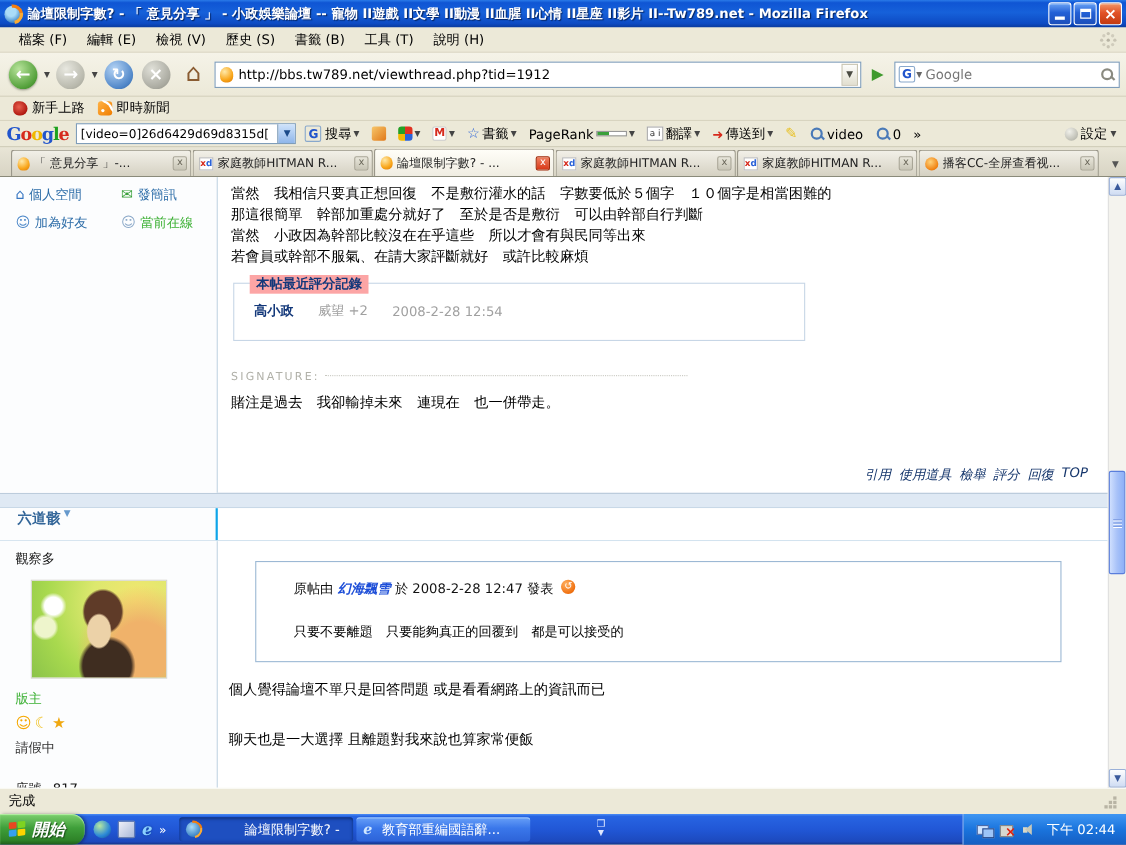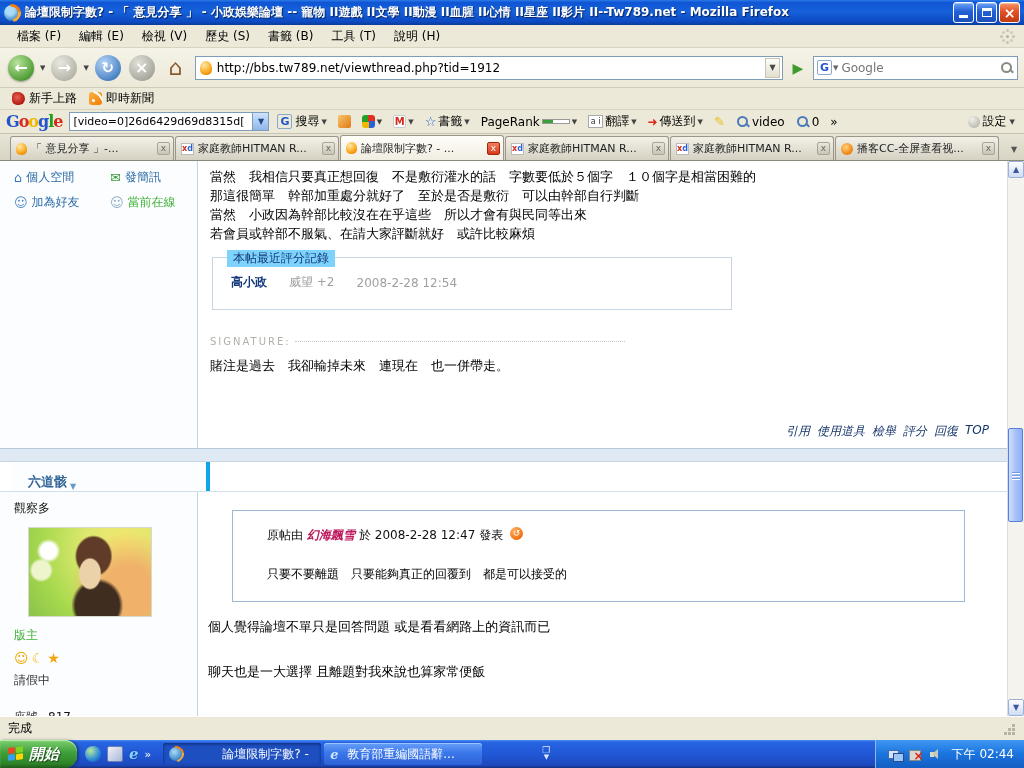--- a/index.html
+++ b/index.html
@@ -129,38 +129,38 @@
   .green { color:#3cb034; }
   .slinks { display:grid; grid-template-columns:96px auto; row-gap:8px; font-size:12px; }
   .slink { display:flex; align-items:center; gap:4px; white-space:nowrap; }
   .sic { font-size:13px; }
   .ic-home{color:#3b79c4;} .ic-msg{color:#3aa03a;} .ic-friend{color:#4a86c8;} .ic-online{color:#8aa8c8;}
 
   .post2 { height:287px; }
   .bodyline { line-height:19px; color:#000; font-size:13px; }
 
   .ratingbox { margin:14px 0 0 2px; width:520px; border:1px solid #c7d6e6; position:relative; padding:16px 18px 18px; }
-  .ratingbox .legend { position:absolute; top:-8px; left:14px; background:#7dd3fc; padding:0 6px; color:#13387a; font-weight:normal; }
+  .ratingbox .legend { position:absolute; top:-8px; left:14px; background:#fca5a5; padding:0 6px; color:#13387a; font-weight:bold; }
   .ratingrow { display:flex; gap:22px; align-items:center; }
   .ruser { color:#13387a; font-weight:bold; }
   .rgray { color:#a0a0a0; }
 
   .sigblock { margin-top:24px; }
   .siglabel { color:#b0b0a8; font-size:10px; letter-spacing:2px; }
   .sigline { display:inline-block; width:330px; border-bottom:1px dotted #c8c8c0; vertical-align:middle; margin-left:4px; }
   .sigtext { margin-top:9px; color:#000; font-size:13px; }
 
   .pfooter { position:absolute; right:18px; bottom:8px; display:flex; gap:7px; }
   .pfooter span { color:#14356b;font-style:italic; }
 
   .postgap { height:14px; background:#dfe9f4; border-top:1px solid #b8c9da; border-bottom:1px solid #c6d6e6; }
 
   .p3head { display:flex; height:30px; align-items:center; background:#fff; border-bottom:1px solid #cfe0ee; }
-  .p3head .hname { width:198px; flex:0 0 198px; padding-left:16px; border-right:4px solid #0ea5e9; align-self:stretch;
-    display:flex; align-items:flex-end; background:#fcfdfe;margin-left:12px; }
+  .p3head .hname { width:198px; flex:0 0 198px; padding-left:16px; border-right:2px solid #0ea5e9; align-self:stretch;
+    display:flex; align-items:flex-start; background:#fcfdfe; }
   .uname { color:#336699; font-weight:bold; font-size:13px; }
   .udrop { color:#6699cc; font-size:8px; margin-left:3px; }
   .hinfo { flex:1; display:flex; align-items:center; padding:0 20px 0 12px; gap:8px; }
   .posted { color:#666; }
   .onlyauthor { color:#2e8b8b; }
   .sizer { margin-left:auto; display:flex; gap:8px; align-items:center; }
   .sizelink { color:#2e8b8b; }
   .floor { color:#00a000; font-weight:bold; font-size:13px; }
   .floor sup { color:#888; font-size:9px; }
 
@@ -181,21 +181,21 @@
   .emo-smile{color:#f5a800;} .emo-moon{color:#f0c020;} .emo-star{color:#f0a810;}
   .statusrow { margin-top:6px; color:#333; }
   .stats { margin-top:18px; line-height:21px; color:#333; }
   .stats b { font-weight:normal; color:#111; margin-left:10px; }
 
   .quotebox { margin:18px 42px 0 34px; border:1px solid #9cb8d4; background:#fff; }
   .qhead { padding:6px 10px; font-weight:bold; color:#111; border-bottom:1px solid #b8cde0;
     background:linear-gradient(180deg,#fbfcfe,#f1f5fa); }
   .qbody { padding:16px 14px 18px 34px; }
   .qsource { color:#111; display:flex; gap:4px; }
-  .qauthor { font-style:italic; font-weight:bold; color:#be185d; }
+  .qauthor { font-style:italic; font-weight:bold; color:#1d4ed8; }
   .goto-icon { width:13px; height:13px; border-radius:50%; background:radial-gradient(circle at 35% 30%,#ffb060,#f07010 70%,#c05000);
     color:#fff; font-size:9px; line-height:13px; text-align:center; margin-left:3px; }
   .qtext { margin-top:22px; color:#000; }
   .para { margin:0 0 27px 0; color:#000; font-size:13px; }
   .paras { padding:16px 20px 0 10px; }
 
   
   .vscroll { width:17px; flex:0 0 17px; background:#f4f3ee; display:flex; flex-direction:column; border-left:1px solid #ddd; }
   .sarrow { height:17px; background:linear-gradient(180deg,#fdfefe,#cfdcf3); border:1px solid #9ab0d8; border-radius:2px;
     color:#3a5a9c; font-size:8px; display:flex; align-items:center; justify-content:center; }

